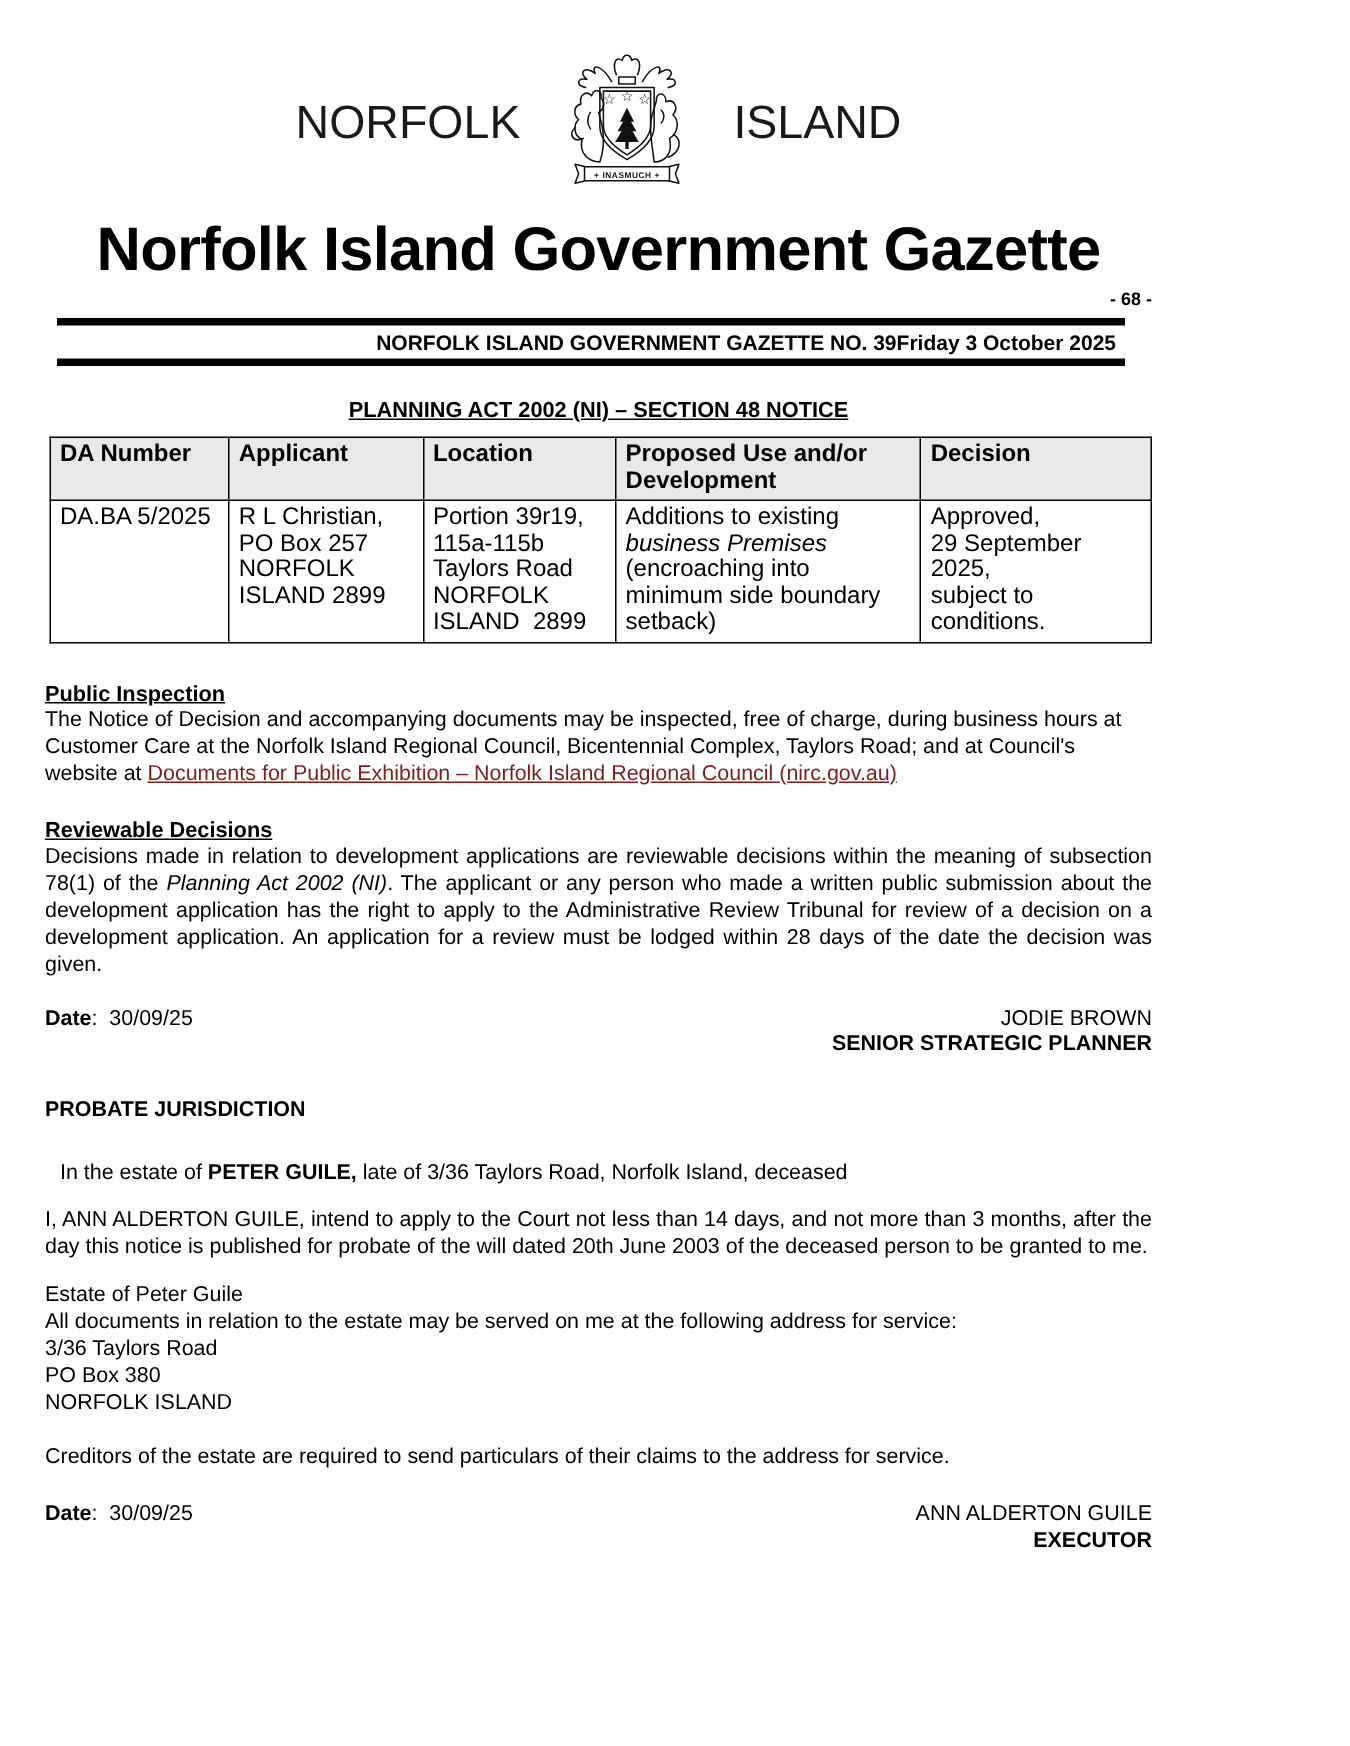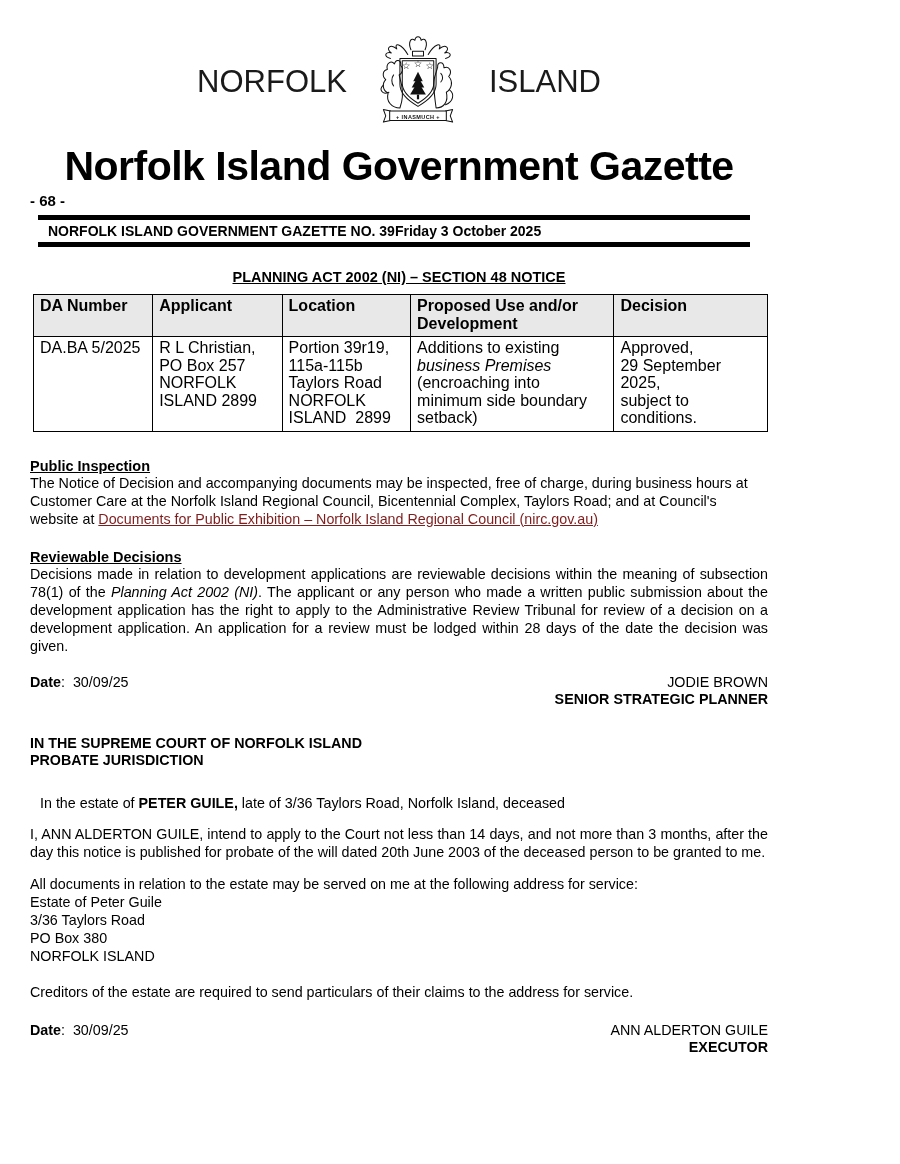--- a/index.html
+++ b/index.html
@@ -10,25 +10,25 @@
     color:#000; overflow:hidden;
   }
   .page { width:900px; padding:26px 132px 0 30px; }
 
   
   .logo-row { display:flex; align-items:center; justify-content:center; gap:12px; }
   .logo-word { font-size:31px; color:#1a1a1a; }
   .crest { width:118px; height:112px; flex:0 0 auto; }
 
   .title { font-size:41px; font-weight:bold; text-align:center; margin-top:5px; letter-spacing:-0.5px; white-space:nowrap; }
-  .pagenum { text-align:left; font-weight:bold; font-size:15px; margin-top:2px; }
+  .pagenum { text-align:right; font-weight:bold; font-size:12px; margin-top:2px; }
 
   .bar { height:5px; background:#000; width:712px; margin-left:8px; }
   .bar-top { margin-top:6px; }
-  .gzline { width:712px; margin-left:8px; display:flex; justify-content:flex-start; align-items:center;
+  .gzline { width:712px; margin-left:8px; display:flex; justify-content:flex-end; align-items:center;
             font-weight:bold; font-size:14px; padding:3px 6px 3px 10px; }
 
   .center-heading { text-align:center; font-weight:bold; font-size:14.5px; margin-top:22px; }
   .hu { text-decoration:underline; }
 
   .body { font-size:14.3px; line-height:18px; }
   .intro { margin-top:17px; }
   .just { text-align:justify; }
   .b { font-weight:bold; }
   .pre { white-space:pre; }
@@ -172,31 +172,30 @@
   <div class="signoff">
     <div class="date-line"><span class="b">Date</span><span class="pre">:  30/09/25</span></div>
     <div class="sig-right">
       <div>JODIE BROWN</div>
       <div class="b">SENIOR STRATEGIC PLANNER</div>
     </div>
   </div>
 
 
   <div class="body court">
-    <div>IN THE SUPREME COURT OF NORFOLK ISLAND</div>
     <div>PROBATE JURISDICTION</div>
   </div>
 
   <p class="body estate"><span>In the estate of </span><span class="b">PETER GUILE,</span><span> late of 3/36 Taylors Road,  Norfolk Island, deceased</span></p>
 
   <p class="body just intent">I, ANN ALDERTON GUILE, intend to apply to the Court not less than 14 days, and not more than 3 months, after the day this notice is published for probate of the will dated 20th June 2003 of the deceased person to be granted to me.</p>
 
   <div class="body service">
+    <div>Estate of Peter Guile</div>
     <div>All documents in relation to the estate may be served on me at the following address for service:</div>
-    <div>Estate of Peter Guile</div>
     <div>3/36 Taylors Road</div>
     <div>PO Box 380</div>
     <div>NORFOLK ISLAND</div>
   </div>
 
   <p class="body creditors">Creditors of the estate are required to send particulars of their claims to the address for service.</p>
 
   <div class="signoff last">
     <div class="date-line"><span class="b">Date</span><span class="pre">:  30/09/25</span></div>
     <div class="sig-right">

